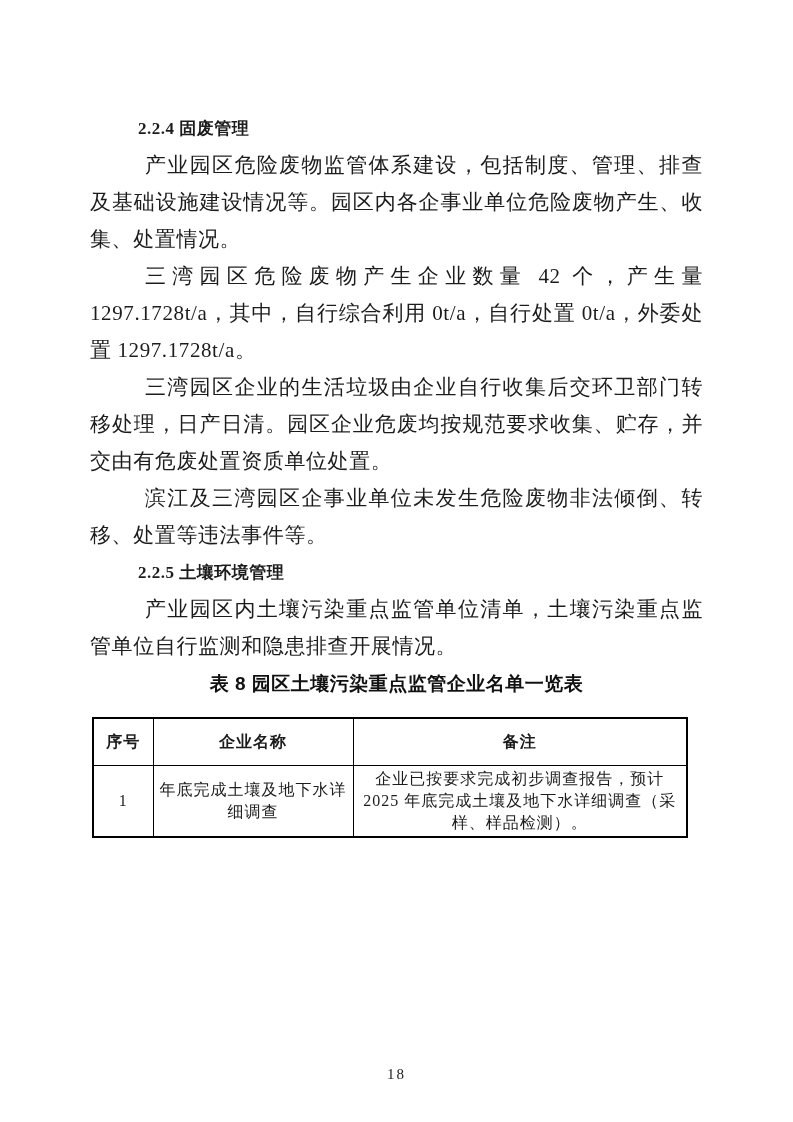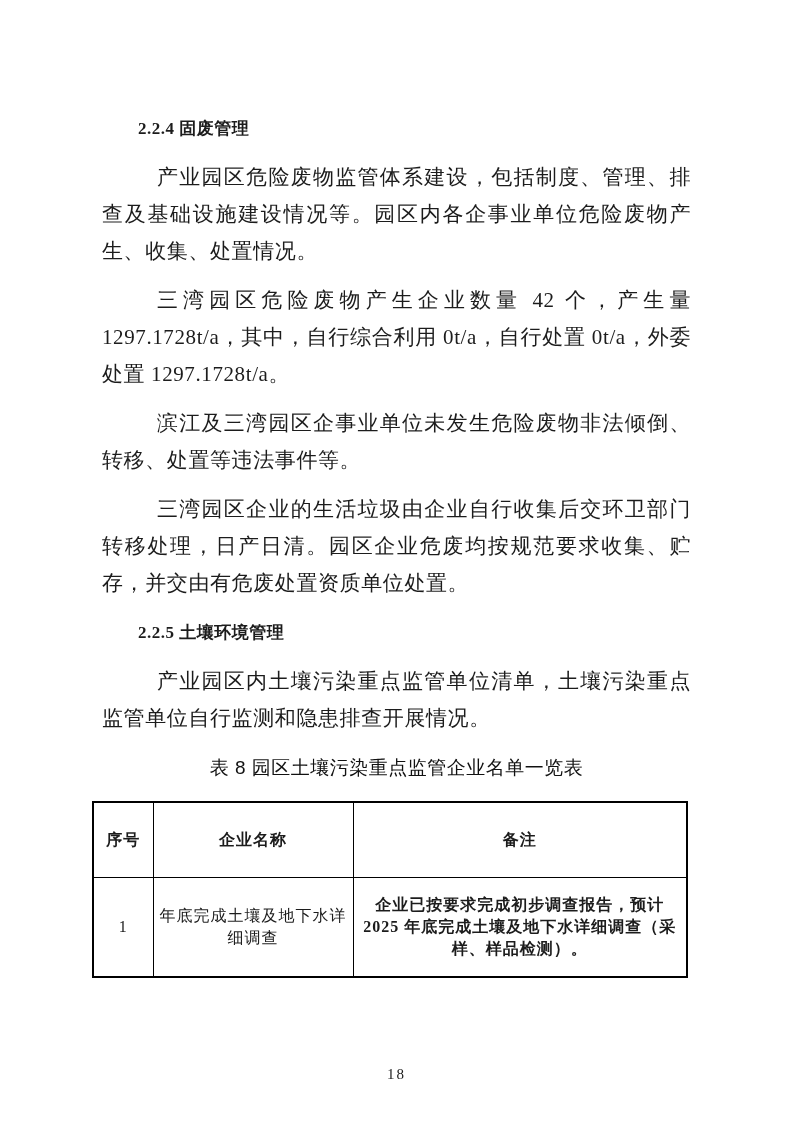--- a/index.html
+++ b/index.html
@@ -23,30 +23,30 @@
   }
   .heading {
     margin: 0;
     font-size: 17px;
     font-weight: bold;
     line-height: 37px;
     text-indent: 48px;
     letter-spacing: 0.5px;
   }
   .para {
-    margin: 12px;
+    margin: 0;
     font-size: 21px;
     line-height: 37px;
     text-align: justify;
     text-indent: 55px;
     letter-spacing: 0.6px;
   }
   .table-caption {
     font-family: "Liberation Sans", "DejaVu Sans", sans-serif;
-    font-weight: normal;
+    font-weight: bold;
     font-size: 19px;
     line-height: 37px;
     text-align: center;
     letter-spacing: 0.5px;
     color: #111111;
   }
   table.soil-table {
     border-collapse: collapse;
     table-layout: fixed;
     width: 594px;
@@ -55,33 +55,32 @@
     border: 2px solid #000;
   }
   table.soil-table th,
   table.soil-table td {
     border: 1px solid #000;
     font-size: 16px;
     text-align: center;
     vertical-align: middle;
     letter-spacing: 1px;
     line-height: 22px;
-    padding: 16px 6px;
+    padding: 2px 6px;
     overflow: hidden;
   }
   table.soil-table thead th {
     height: 42px;
     font-weight: bold;
   }
   table.soil-table tbody td {
     height: 62px;
   }
   td.cell-remark {
     padding: 2px 7px;
-    font-weight: bold;
   }
   .page-number {
     position: absolute;
     top: 1066px;
     left: 0;
     width: 793px;
     text-align: center;
     font-size: 15px;
     letter-spacing: 2px;
     color: #1c1c1c;
@@ -93,23 +92,23 @@
 <div class="page-content">
 
   <h3 class="heading">2.2.4 固废管理</h3>
 
   <p class="para">产业园区危险废物监管体系建设，包括制度、管理、排查及基础设施建设情况等。园区内各企事业单位危险废物产生、收集、处置情况。</p>
 
 
 
   <p class="para">三湾园区危险废物产生企业数量 42 个，产生量 1297.1728t/a，其中，自行综合利用 0t/a，自行处置 0t/a，外委处置 1297.1728t/a。</p>
 
+  <p class="para">三湾园区企业的生活垃圾由企业自行收集后交环卫部门转移处理，日产日清。园区企业危废均按规范要求收集、贮存，并交由有危废处置资质单位处置。</p>
+
   <p class="para">滨江及三湾园区企事业单位未发生危险废物非法倾倒、转移、处置等违法事件等。</p>
-
-  <p class="para">三湾园区企业的生活垃圾由企业自行收集后交环卫部门转移处理，日产日清。园区企业危废均按规范要求收集、贮存，并交由有危废处置资质单位处置。</p>
 
   <h3 class="heading">2.2.5 土壤环境管理</h3>
 
   <p class="para">产业园区内土壤污染重点监管单位清单，土壤污染重点监管单位自行监测和隐患排查开展情况。</p>
 
   <div class="table-caption">表 8  园区土壤污染重点监管企业名单一览表</div>
 
   <table class="soil-table">
     <colgroup>
       <col style="width:60px">

